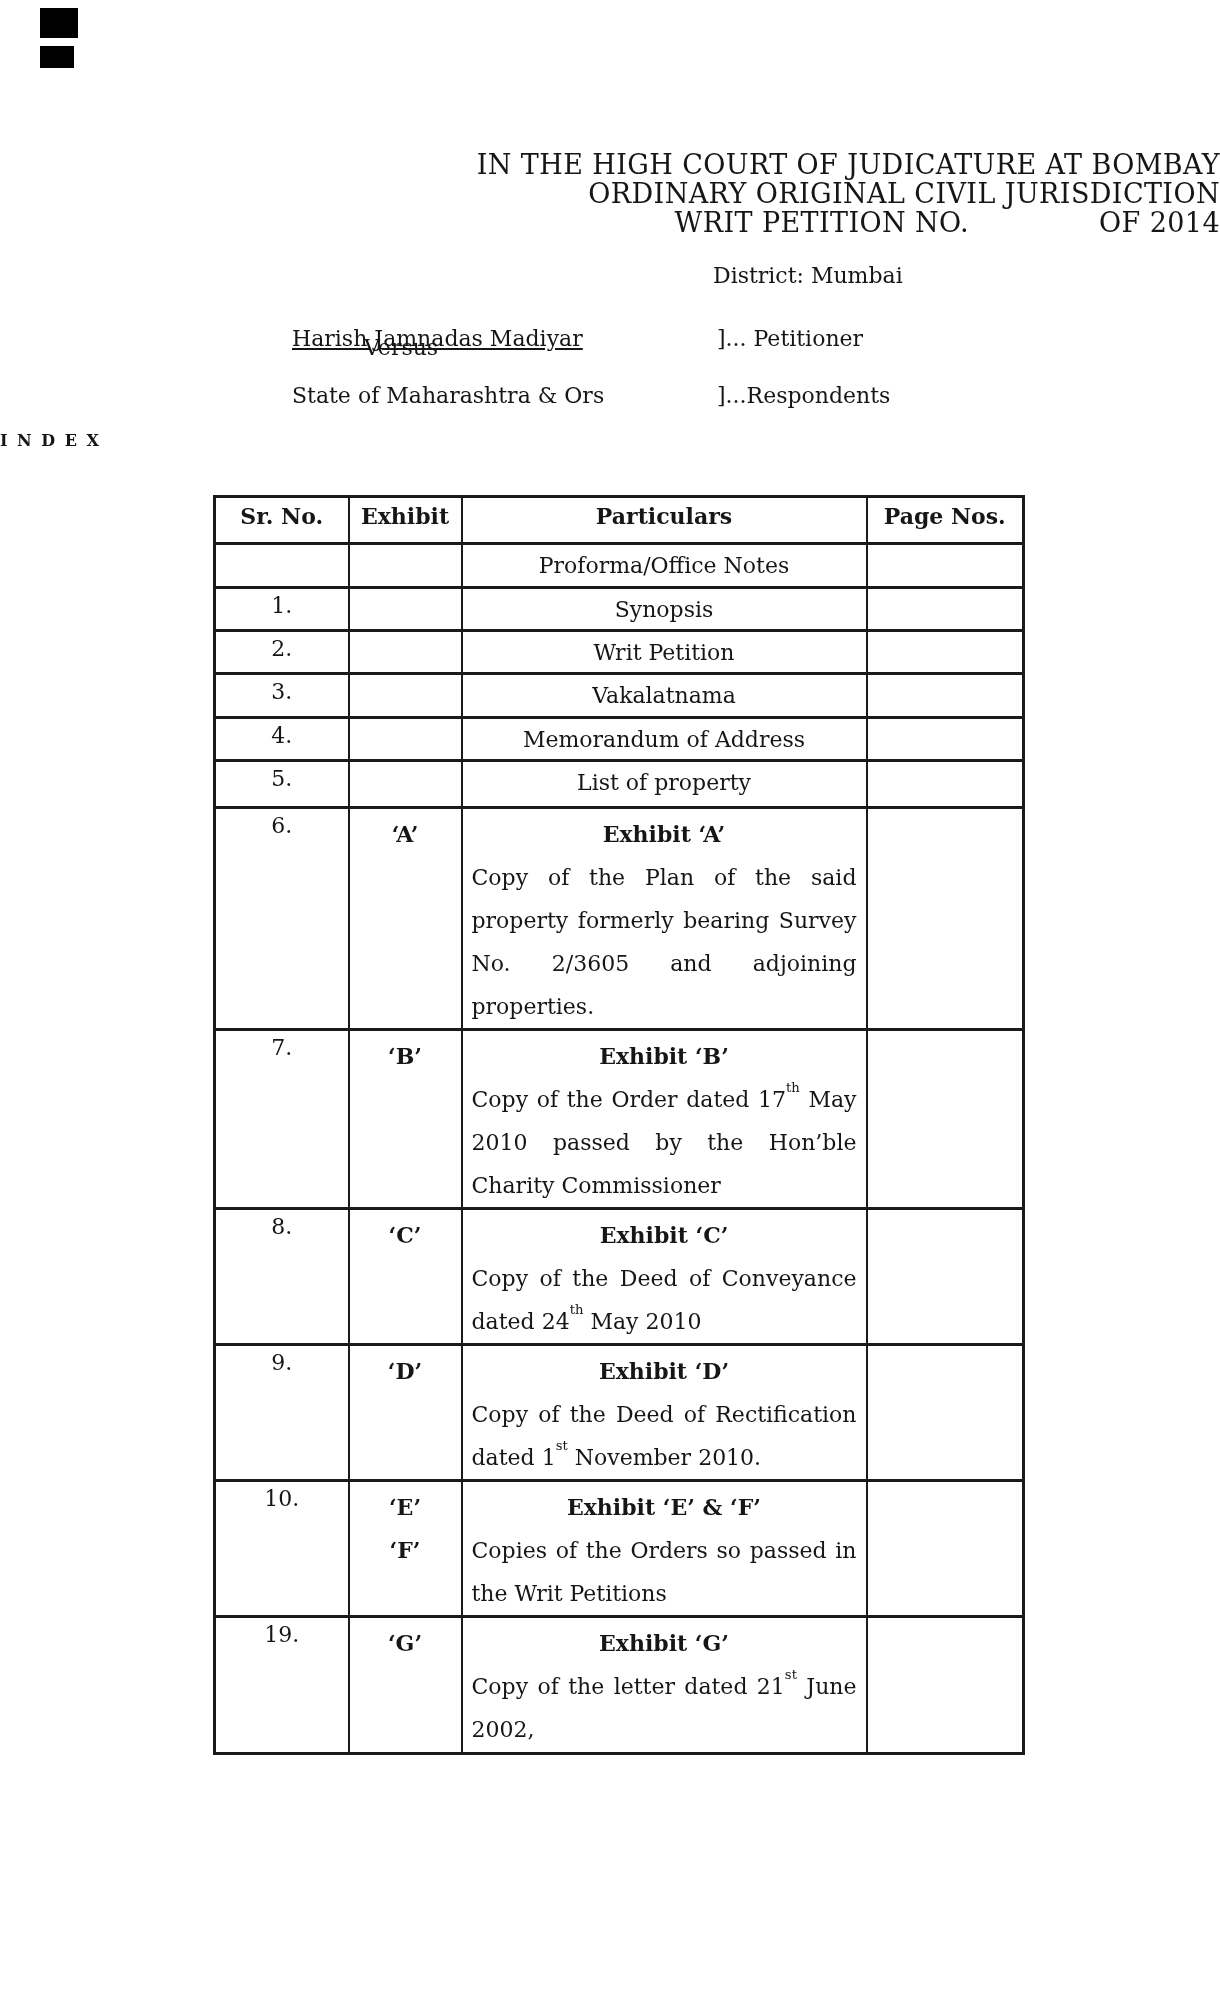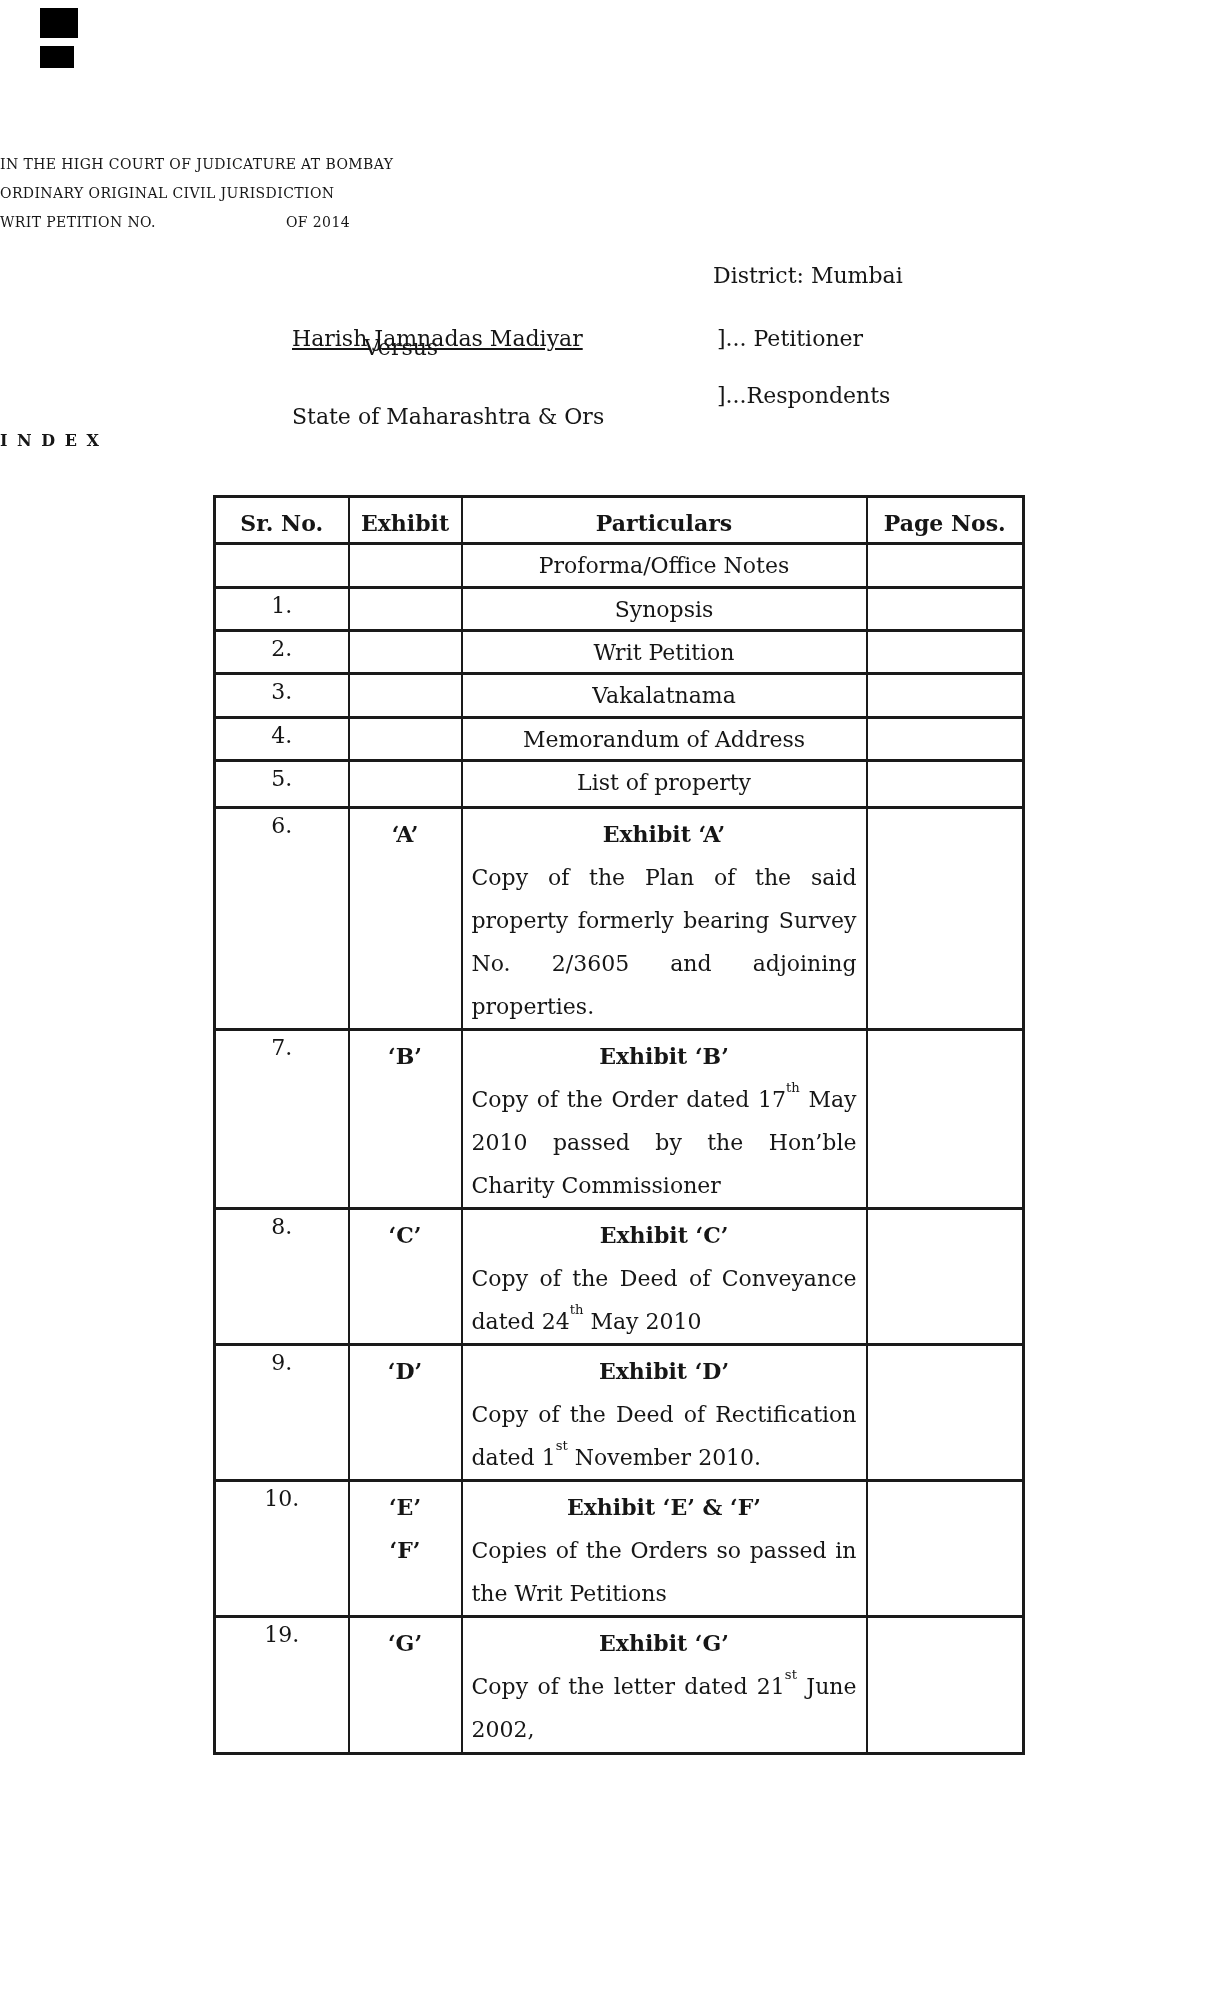--- a/index.html
+++ b/index.html
@@ -5,37 +5,37 @@
   html,body{margin:0;padding:0;background:#ffffff;}
   .page{
     position:relative;width:1220px;height:1996px;background:#ffffff;
     color:#161616;font-family:"DejaVu Serif","Liberation Serif",serif;
     overflow:hidden;
   }
   .artifact{position:absolute;background:#000;}
   .mark1{left:40px;top:8px;width:38px;height:30px;}
   .mark2{left:40px;top:46px;width:34px;height:22px;}
   .abs{position:absolute;}
-  .heading{position:absolute;top:150px;left:0;width:100%;text-align:left;
-    font-size:14px;line-height:29px;letter-spacing:.4px;}
+  .heading{position:absolute;top:150px;left:0;width:100%;text-align:right;
+    font-size:27px;line-height:29px;letter-spacing:.4px;}
   .gap{display:inline-block;width:130px;}
   .district{left:713px;top:263px;font-size:22px;}
   .pname1{left:292px;top:326px;font-size:22px;text-decoration:underline;}
   .prole1{left:717px;top:326px;font-size:22px;}
   .versus{left:364px;top:335px;font-size:22px;}
-  .pname2{left:292px;top:404px;font-size:22px;}
+  .pname2{left:292px;top:383px;font-size:22px;}
   .prole2{left:717px;top:383px;font-size:22px;}
   .index-title{left:0;top:431px;width:100%;text-align:left;
     font-weight:700;font-size:16px;letter-spacing:2px;}
   table.idx{position:absolute;left:213px;top:495px;width:809px;
     border-collapse:collapse;table-layout:fixed;border:3px solid #1a1a1a;}
   .idx th,.idx td{
     border:2px solid #1a1a1a;border-top-width:3px;border-bottom-width:3px;
     vertical-align:top;font-size:22px;padding:4px 0 0;overflow:hidden;}
-  .idx th{font-weight:700;text-align:center;padding-top:12px;}
+  .idx th{font-weight:700;text-align:center;padding-top:5px;}
   td.sr{text-align:center;}
   td.ex{text-align:center;font-weight:700;line-height:43px;}
   td.pt{padding-left:9px;padding-right:9px;}
   .ptitle{font-weight:700;text-align:center;line-height:43px;}
   .jline{text-align:justify;text-align-last:justify;line-height:43px;}
   .jlast{text-align:left;line-height:43px;}
   .pcenter{text-align:center;line-height:34px;}
   sup{font-size:.6em;line-height:0;position:relative;top:-.5em;}
 </style>
 </head>

